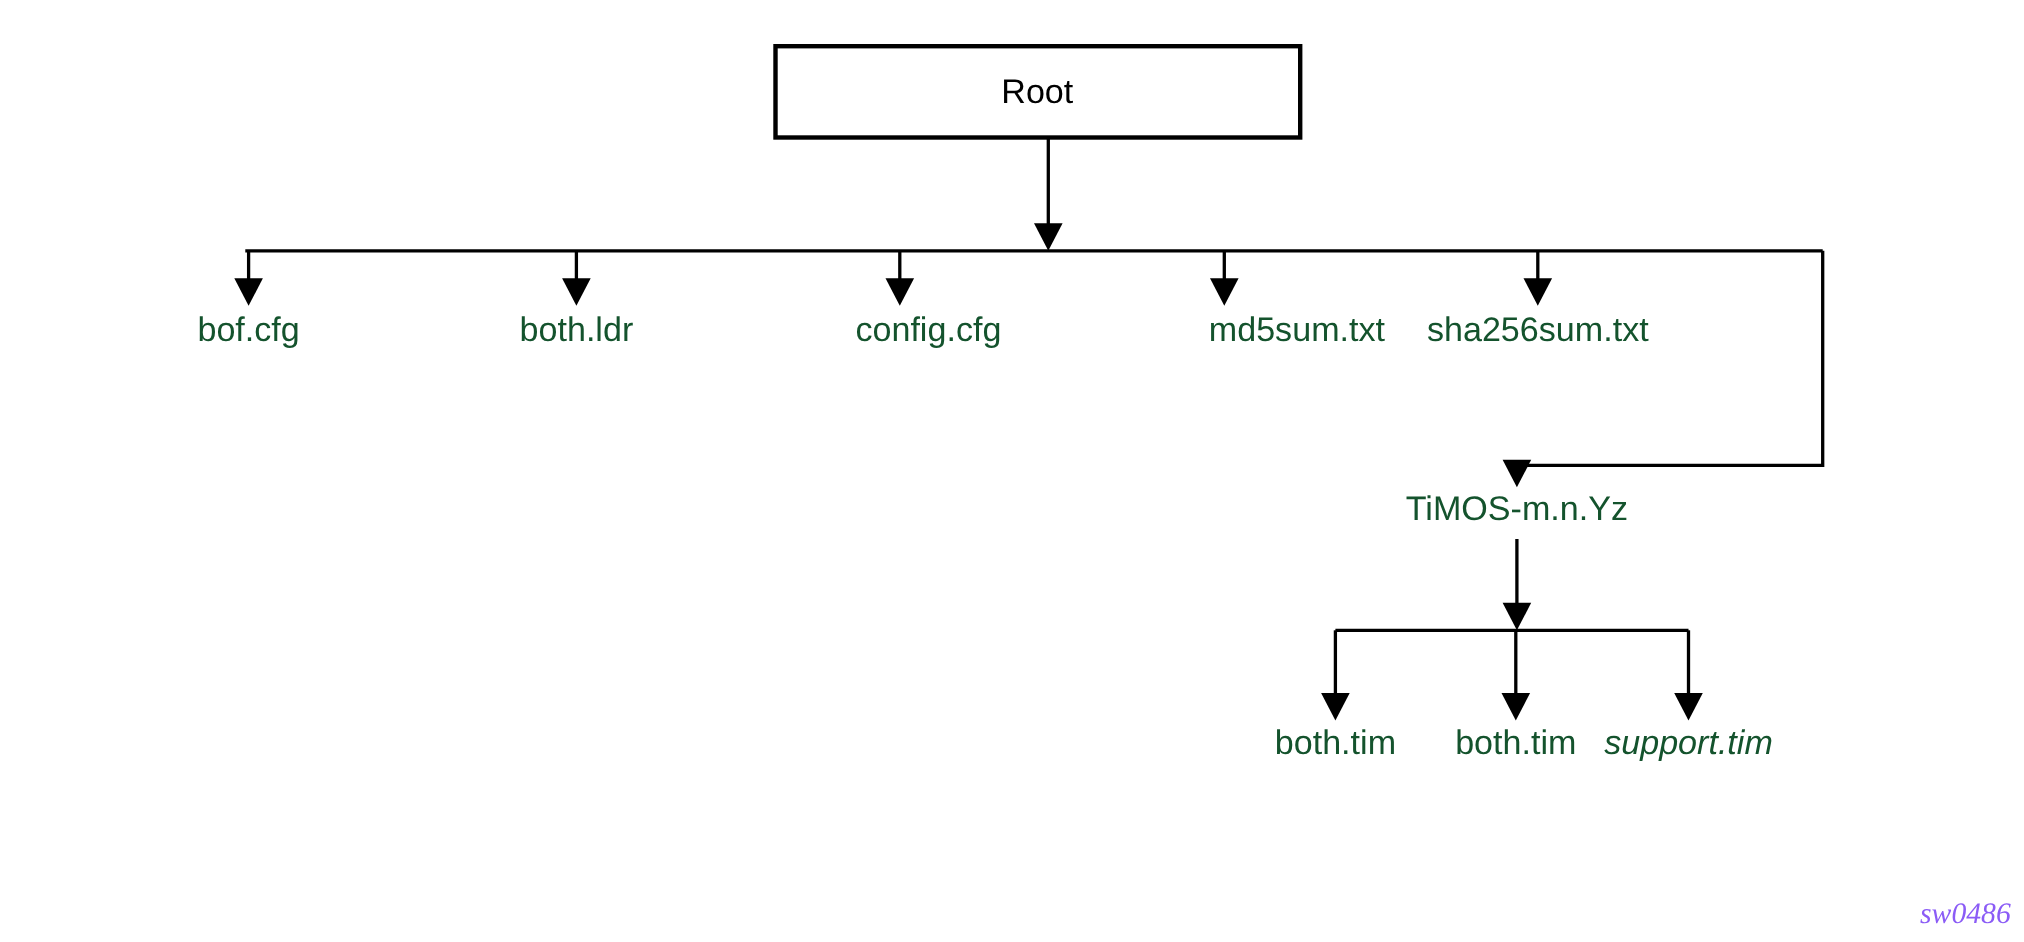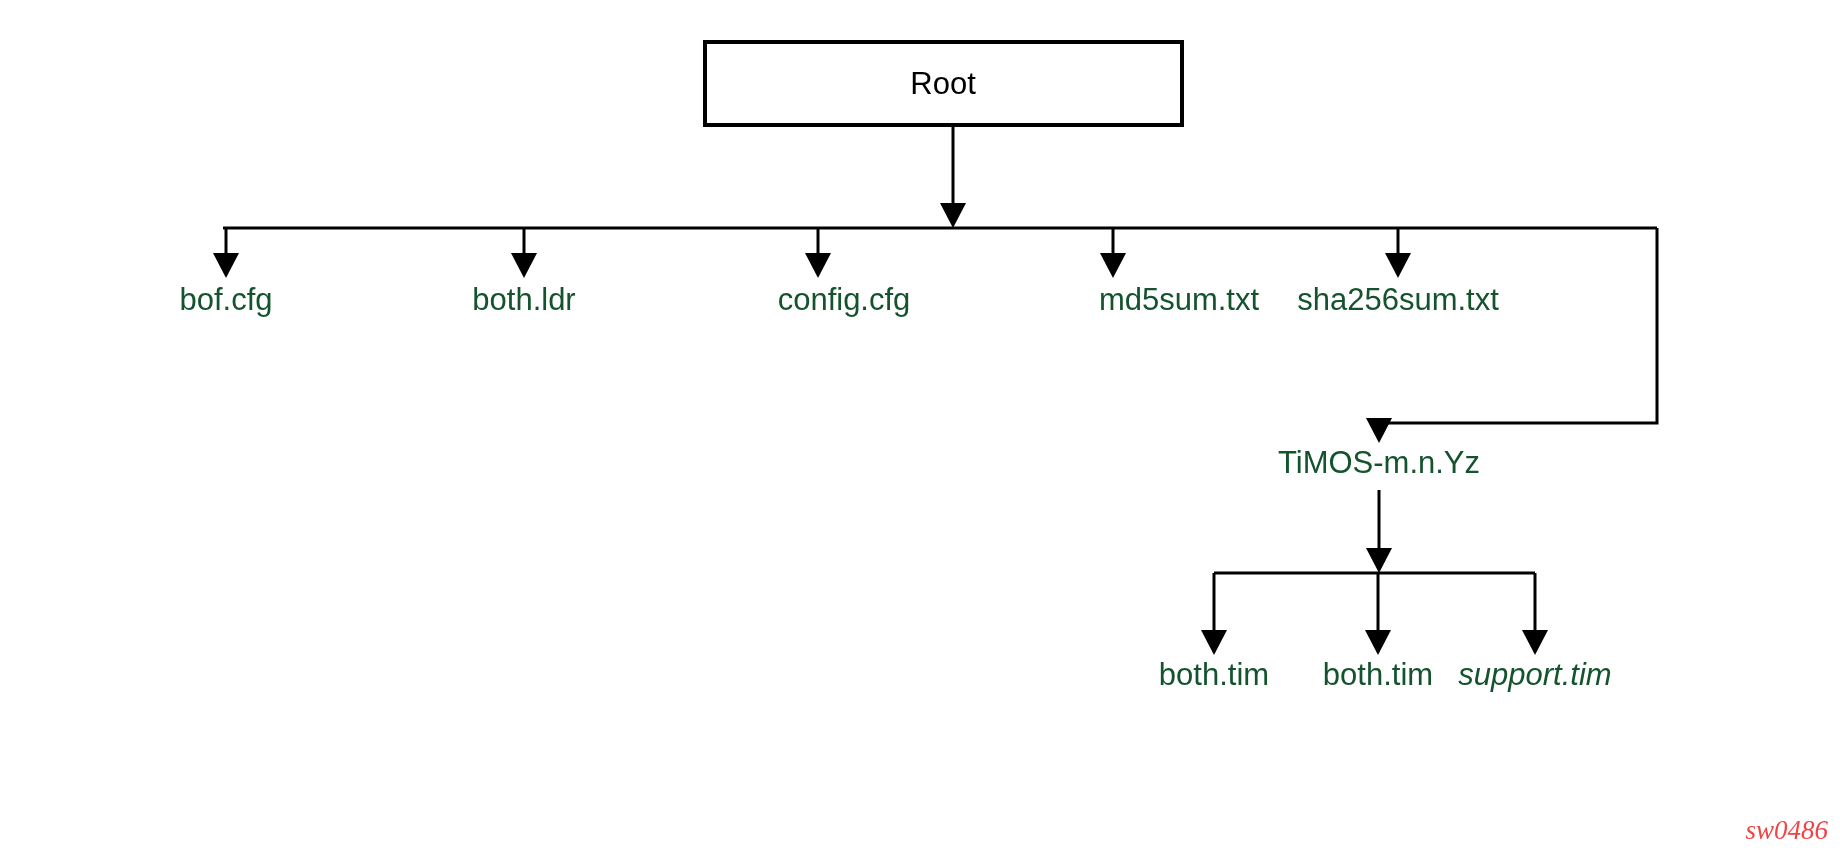--- a/index.html
+++ b/index.html
@@ -42,21 +42,21 @@
     font-size: 31px;
     color: #000000;
     white-space: nowrap;
     transform: translate(-50%, -50%);
   }
   .figure-id {
     position: absolute;
     font-family: "Liberation Serif", serif;
     font-style: italic;
     font-size: 27px;
-    color: #ef4444;
+    color: #8b5cf6;
     white-space: nowrap;
     transform: translateX(-100%);
   }
 </style>
 </head>
 <body>
 
 <div id="canvas">
 
   <svg id="diagram-svg" viewBox="0 0 1840 856" xmlns="http://www.w3.org/2000/svg">

